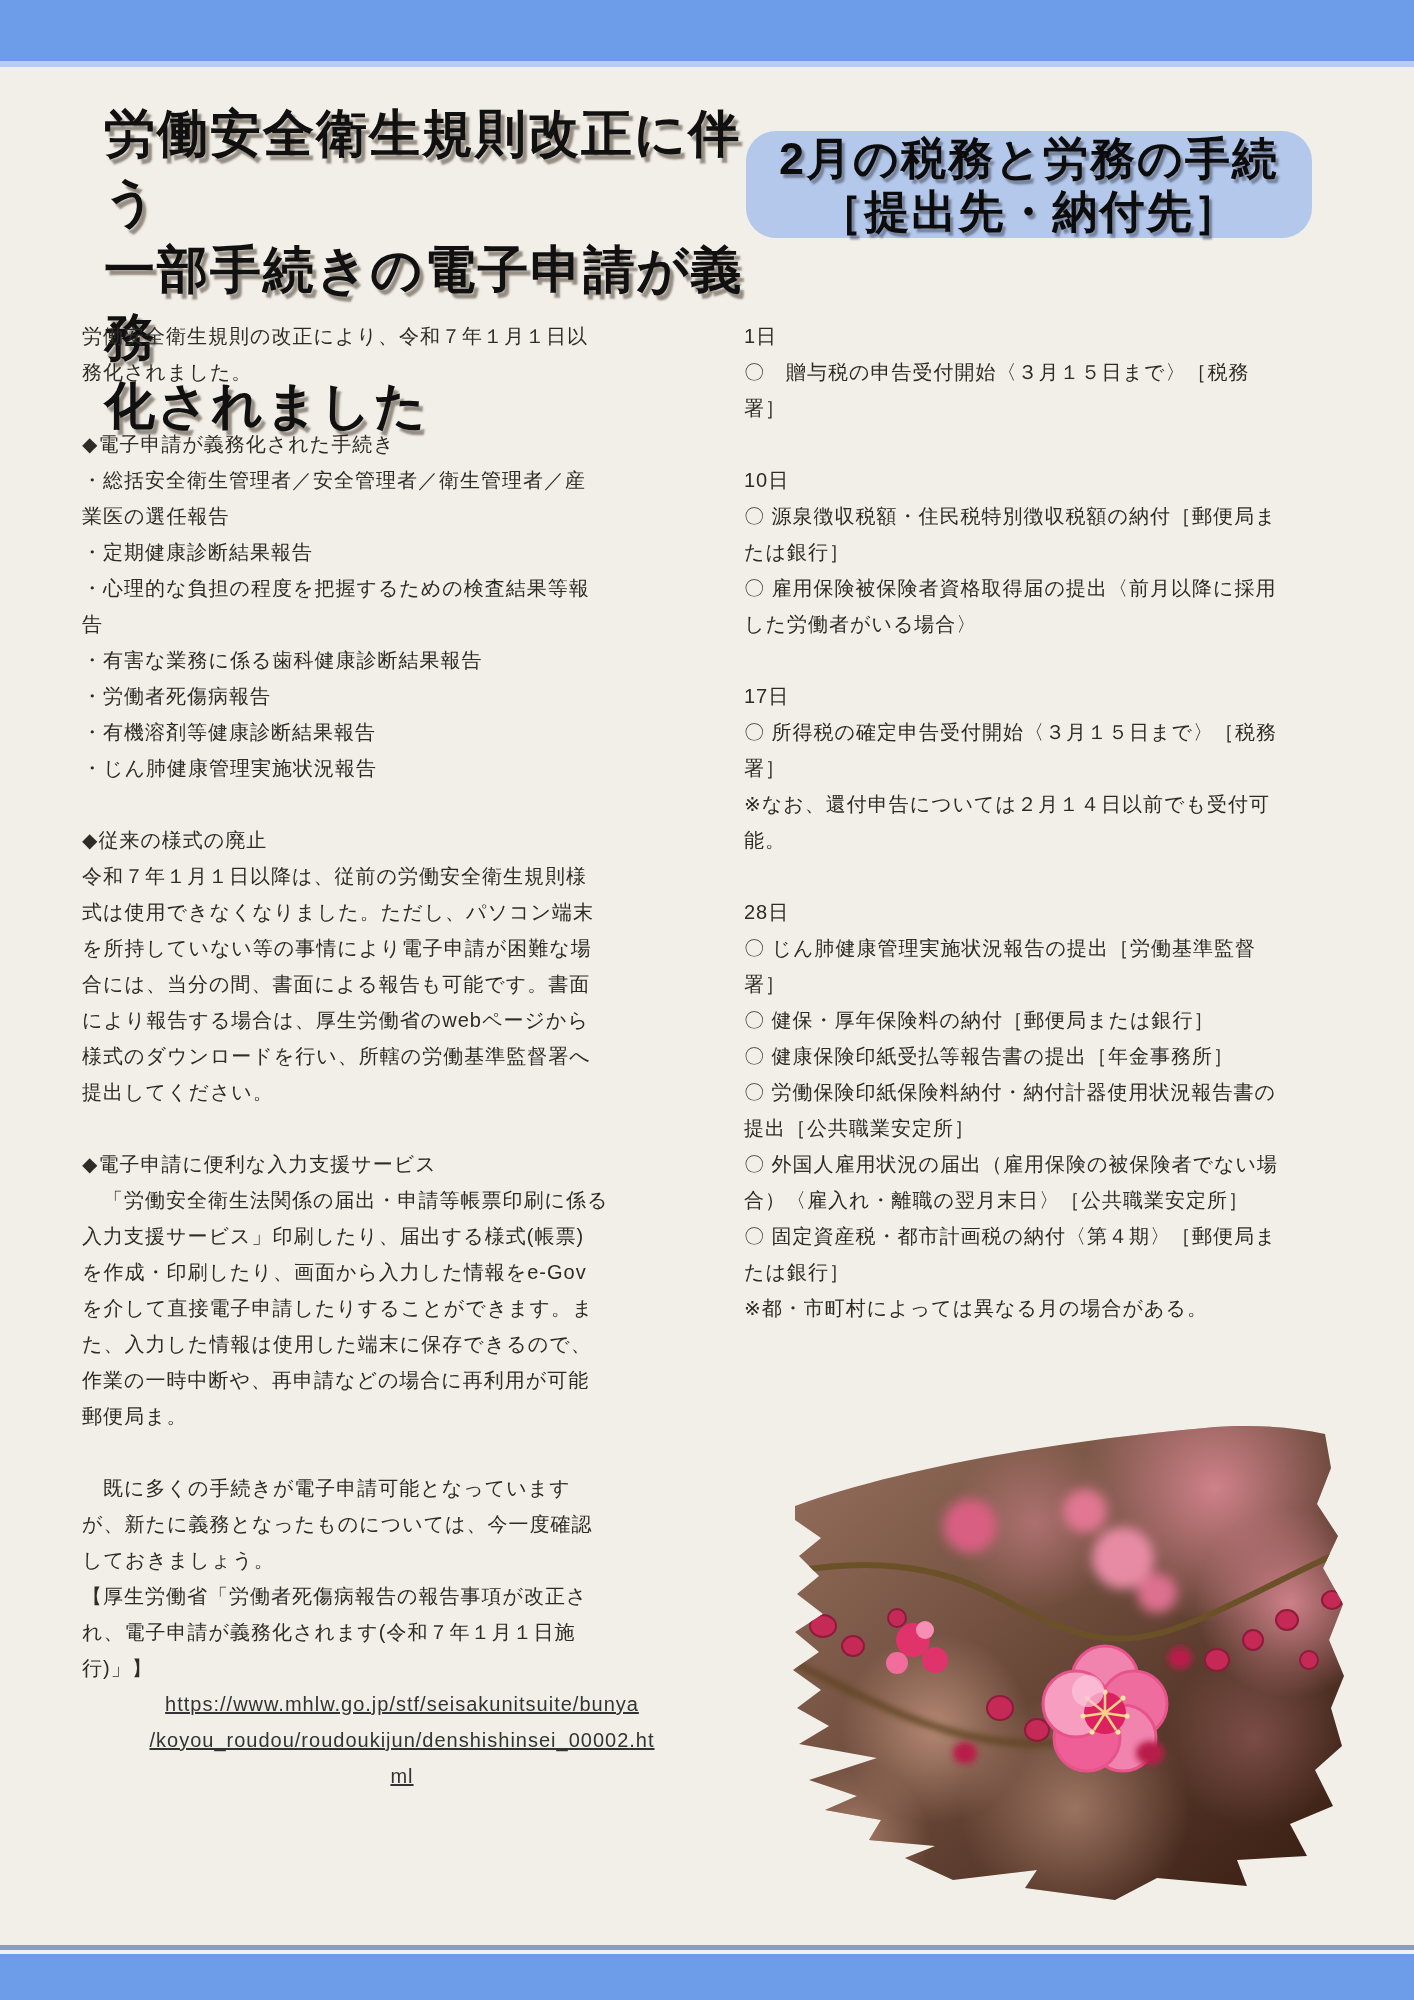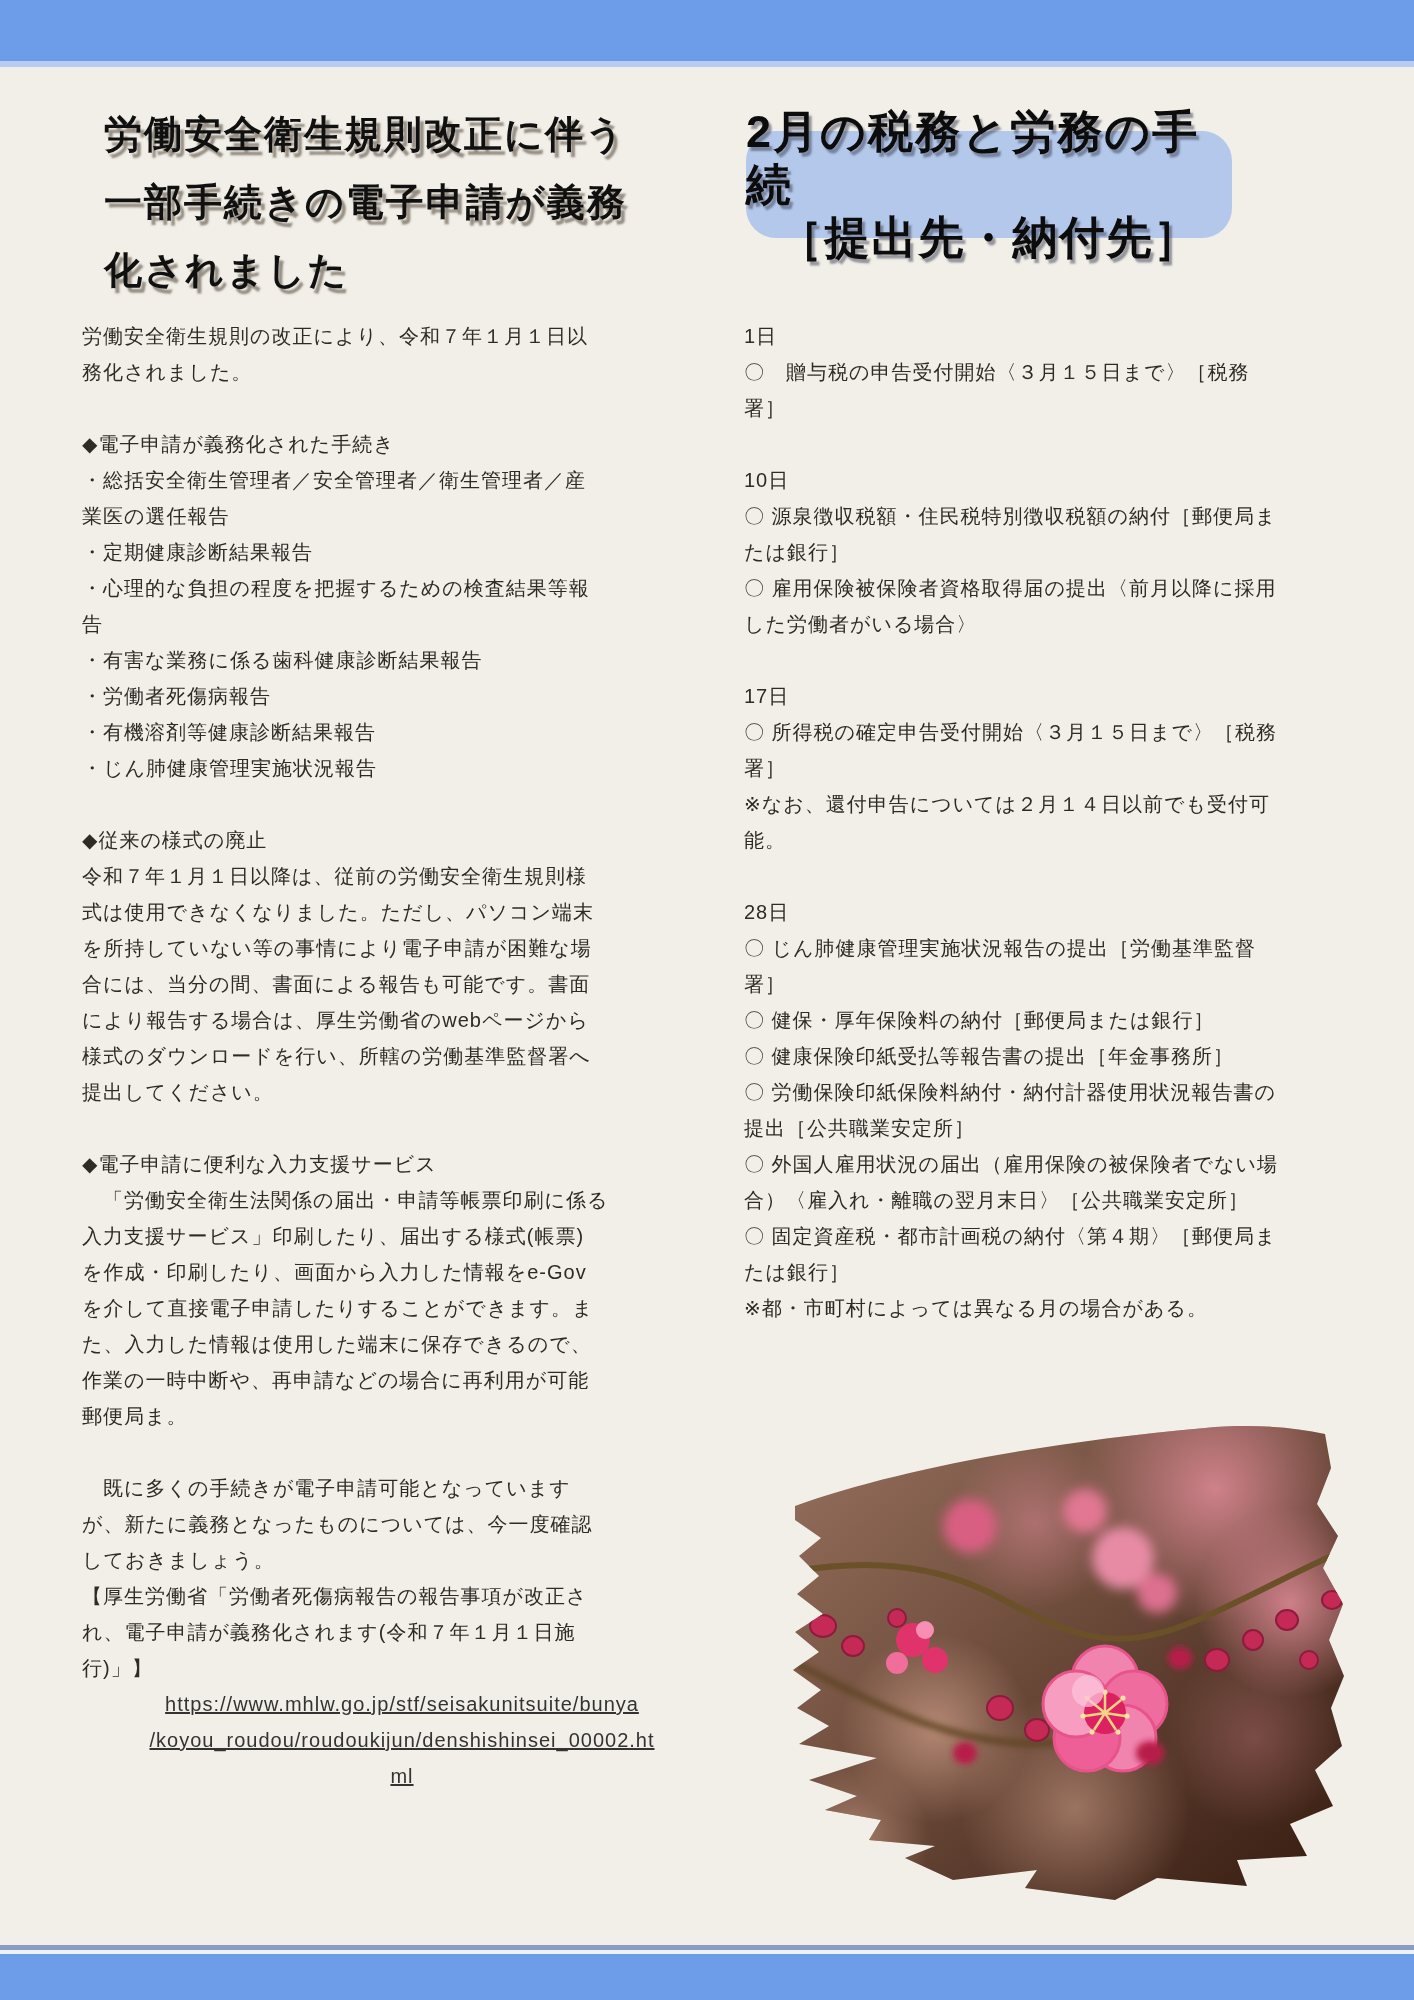--- a/index.html
+++ b/index.html
@@ -8,25 +8,25 @@
     background:#f2efe8;overflow:hidden;
     font-family:"Liberation Sans","DejaVu Sans",sans-serif;
   }
   .top-bar{position:absolute;left:0;top:0;width:100%;height:61px;background:#6d9ce8;border-bottom:6px solid #b9cbf0;}
   .footer-line{position:absolute;left:0;top:1945px;width:100%;height:5px;background:#8b9cc6;}
   .footer-gap{position:absolute;left:0;top:1950px;width:100%;height:4px;background:#eef1f5;}
   .footer-bar{position:absolute;left:0;top:1954px;width:100%;height:46px;background:#6d9ce8;}
 
   .heading-left{
     position:absolute;left:104px;top:100px;width:660px;
-    font-size:38px;font-weight:900;line-height:68px;color:#101010;
+    font-size:51px;font-weight:900;line-height:68px;color:#101010;
     letter-spacing:2px;text-shadow:4px 5px 2px rgba(110,100,88,0.7);
   }
   .badge{
-    position:absolute;left:746px;top:131px;width:486px;height:107px;
+    position:absolute;left:746px;top:131px;width:566px;height:107px;
     background:#b3c8ea;border-radius:30px;
     display:flex;flex-direction:column;justify-content:center;align-items:center;
     font-size:45px;font-weight:900;letter-spacing:2px;line-height:53px;color:#0c0c0c;
     text-shadow:3px 4px 2px rgba(70,75,95,0.55);
   }
 
   .col{position:absolute;font-size:20px;color:#2e2b27;letter-spacing:1px;}
   .col .line{height:36px;line-height:36px;white-space:nowrap;}
   .col .gap{height:36px;}
   .col-left{left:82px;top:318px;width:640px;}

